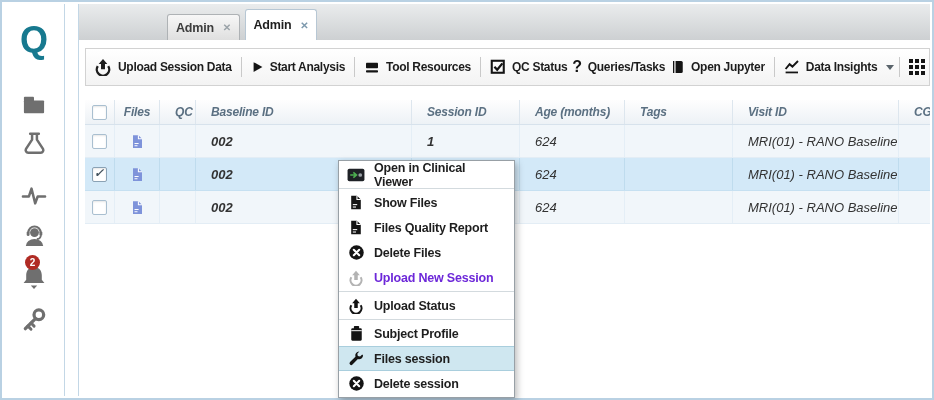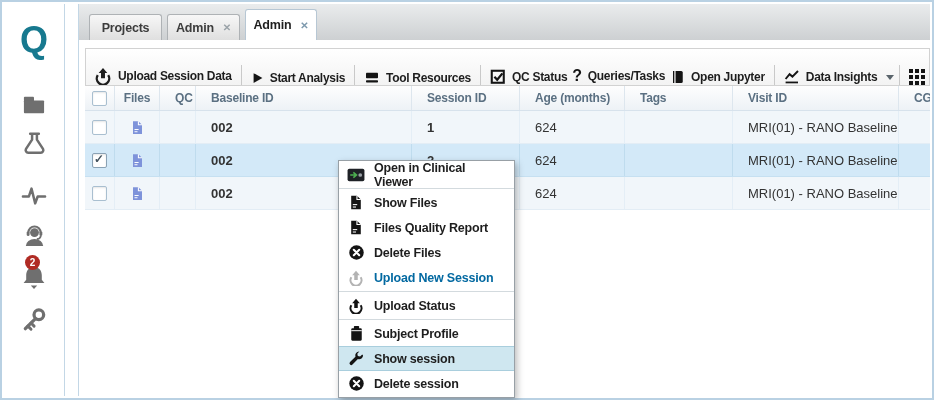--- a/index.html
+++ b/index.html
@@ -22,31 +22,31 @@
   .tab{position:absolute;bottom:0;height:26px;box-sizing:border-box;border:1px solid #aeb2b5;border-bottom:none;
     border-radius:3px 3px 0 0;background:linear-gradient(#f7f7f7,#dfdfdf);font-size:12.5px;font-weight:700;
     color:#3c3c3c;display:flex;align-items:center;justify-content:center;gap:9px;padding:0 10px;cursor:pointer;
     letter-spacing:-0.2px;}
   .tab.active{background:#fff;height:31px;border-color:#b7c7d4;color:#1f1f1f;}
   .tab-x{font-size:10px;font-weight:700;color:#9aa2a8;}
   .tab.active .tab-x{color:#7d99ad;}
 
   
   .toolbar{position:absolute;left:6px;right:0;top:44px;height:38px;box-sizing:border-box;border:1px solid #d2d2d2;
-    background:linear-gradient(#ffffff,#f3f3f3);display:flex;align-items:flex-end;padding:0 8px;gap:5px;overflow:hidden;}
+    background:linear-gradient(#ffffff,#f3f3f3);display:flex;align-items:center;padding:0 8px;gap:5px;overflow:hidden;}
   .tbtn{display:flex;align-items:center;gap:6px;font-size:12px;font-weight:700;color:#1d1d1d;
     letter-spacing:-0.3px;white-space:nowrap;cursor:pointer;flex:none;}
   .tsep{width:1px;height:20px;background:#c9c9c9;margin:0 4px;flex:none;}
   .caret{width:0;height:0;border-left:4.5px solid transparent;border-right:4.5px solid transparent;
     border-top:5px solid #5a646b;margin-left:3px;}
   .qmark{font-size:16px;font-weight:700;color:#141414;}
   .push{margin-left:auto;}
 
   
-  .grid{position:absolute;left:6px;right:0;top:82px;}
+  .grid{position:absolute;left:6px;right:0;top:96px;font-style:italic;}
   .gh{display:flex;height:24px;background:linear-gradient(#fefefe,#edf2f6);border-bottom:1px solid #d7e2ec;}
   .gh .c{box-sizing:border-box;border-right:1px solid #dde6ee;display:flex;align-items:center;padding-left:15px;
     font-size:12px;font-weight:700;color:#5b7082;letter-spacing:-0.2px;overflow:hidden;white-space:nowrap;cursor:pointer;}
   .gr{display:flex;height:32px;background:#f1f6fa;border-bottom:1px solid #e3edf5;cursor:pointer;}
   .gr.sel{background:#d3e9f8;border-bottom-color:#c6e0f1;}
   .gr .c{box-sizing:border-box;border-right:1px solid #e4eef6;display:flex;align-items:center;padding-left:15px;
     font-size:13px;color:#333;overflow:hidden;white-space:nowrap;}
   .gr.sel .c{border-right-color:#bfdcee;}
   .c.w0{width:30px;justify-content:center;padding-left:0;}
   .c.w1{width:45px;justify-content:center;padding-left:0;}
@@ -61,21 +61,21 @@
   .cb{width:13px;height:13px;background:#fff;border:1px solid #a9bfd0;border-radius:2px;
     box-shadow:inset 0 1px 2px rgba(0,0,0,.10);position:relative;cursor:pointer;}
   .cb.checked{border-color:#8aa2b5;}
   .cb.checked::after{content:"✓";position:absolute;left:1px;top:-2px;font-size:12px;font-weight:700;color:#44535e;}
 
   
   .menu{position:absolute;left:336px;top:158px;width:177px;box-sizing:border-box;background:#fff;
     border:1px solid #98a0a6;box-shadow:2px 3px 7px rgba(0,0,0,.28);padding:1px 0;z-index:10;}
   .mi{height:25px;display:flex;align-items:center;gap:9px;padding:0 8px;font-size:12.5px;font-weight:700;
     letter-spacing:-0.2px;color:#1e1e1e;cursor:pointer;}
-  .mi.disabled{color:#0369a1;cursor:default;}
+  .mi.disabled{color:#6d28d9;cursor:default;}
   .mi.hl{background:#cfe7f0;border-top:1px solid #a9cedd;border-bottom:1px solid #a9cedd;height:23px;}
   .msep{height:1px;background:#d3dade;margin:1px 0;}
   .mic{width:18px;height:18px;display:flex;align-items:center;justify-content:center;flex:none;}
 
   svg{display:block;}
 </style>
 </head>
 <body>
 
 <svg width="0" height="0" style="position:absolute">
@@ -149,23 +149,20 @@
         <path d="M7.2 20.3 l3.2 3.2 M10.4 17.1 l3.2 3.2" stroke="currentColor" stroke-width="3" stroke-linecap="round"></path>
       </svg>
     </div>
   </div>
 
   <div class="gutter"></div>
 
   <div class="main">
 
     <div class="tabbar">
-      <div class="tab" style="left:10px;width:73px">
-        <span>Projects</span>
-      </div>
       <div class="tab" style="left:88px;width:73px">
         <span>Admin</span>
         <span class="tab-x">✕</span>
       </div>
       <div class="tab active" style="left:166px;width:72px">
         <span>Admin</span>
         <span class="tab-x">✕</span>
       </div>
     </div>
 
@@ -376,21 +373,21 @@
       </span>
       <span>Subject Profile</span>
     </div>
 
     <div class="mi hl">
       <span class="mic">
         <svg width="16" height="16" viewBox="0 0 20 20">
           <path d="M18.8 5.2 a4.9 4.9 0 0 1 -6.4 4.9 L5.6 16.9 a2.15 2.15 0 0 1 -3.05 -3.05 L9.3 7.1 A4.9 4.9 0 0 1 14.2 0.7 l-2.6 2.7 0.7 2.8 2.8 0.7 2.7-2.6 c.6.9 1 1.2 1 0.9 z" fill="#141414"></path>
         </svg>
       </span>
-      <span>Show session</span>
+      <span>Files session</span>
     </div>
 
     <div class="mi">
       <span class="mic" style="color:#141414">
         <svg width="17" height="17" viewBox="0 0 20 20">
             <use href="#sym-delete"></use>
           </svg>
       </span>
       <span>Delete session</span>
     </div>

